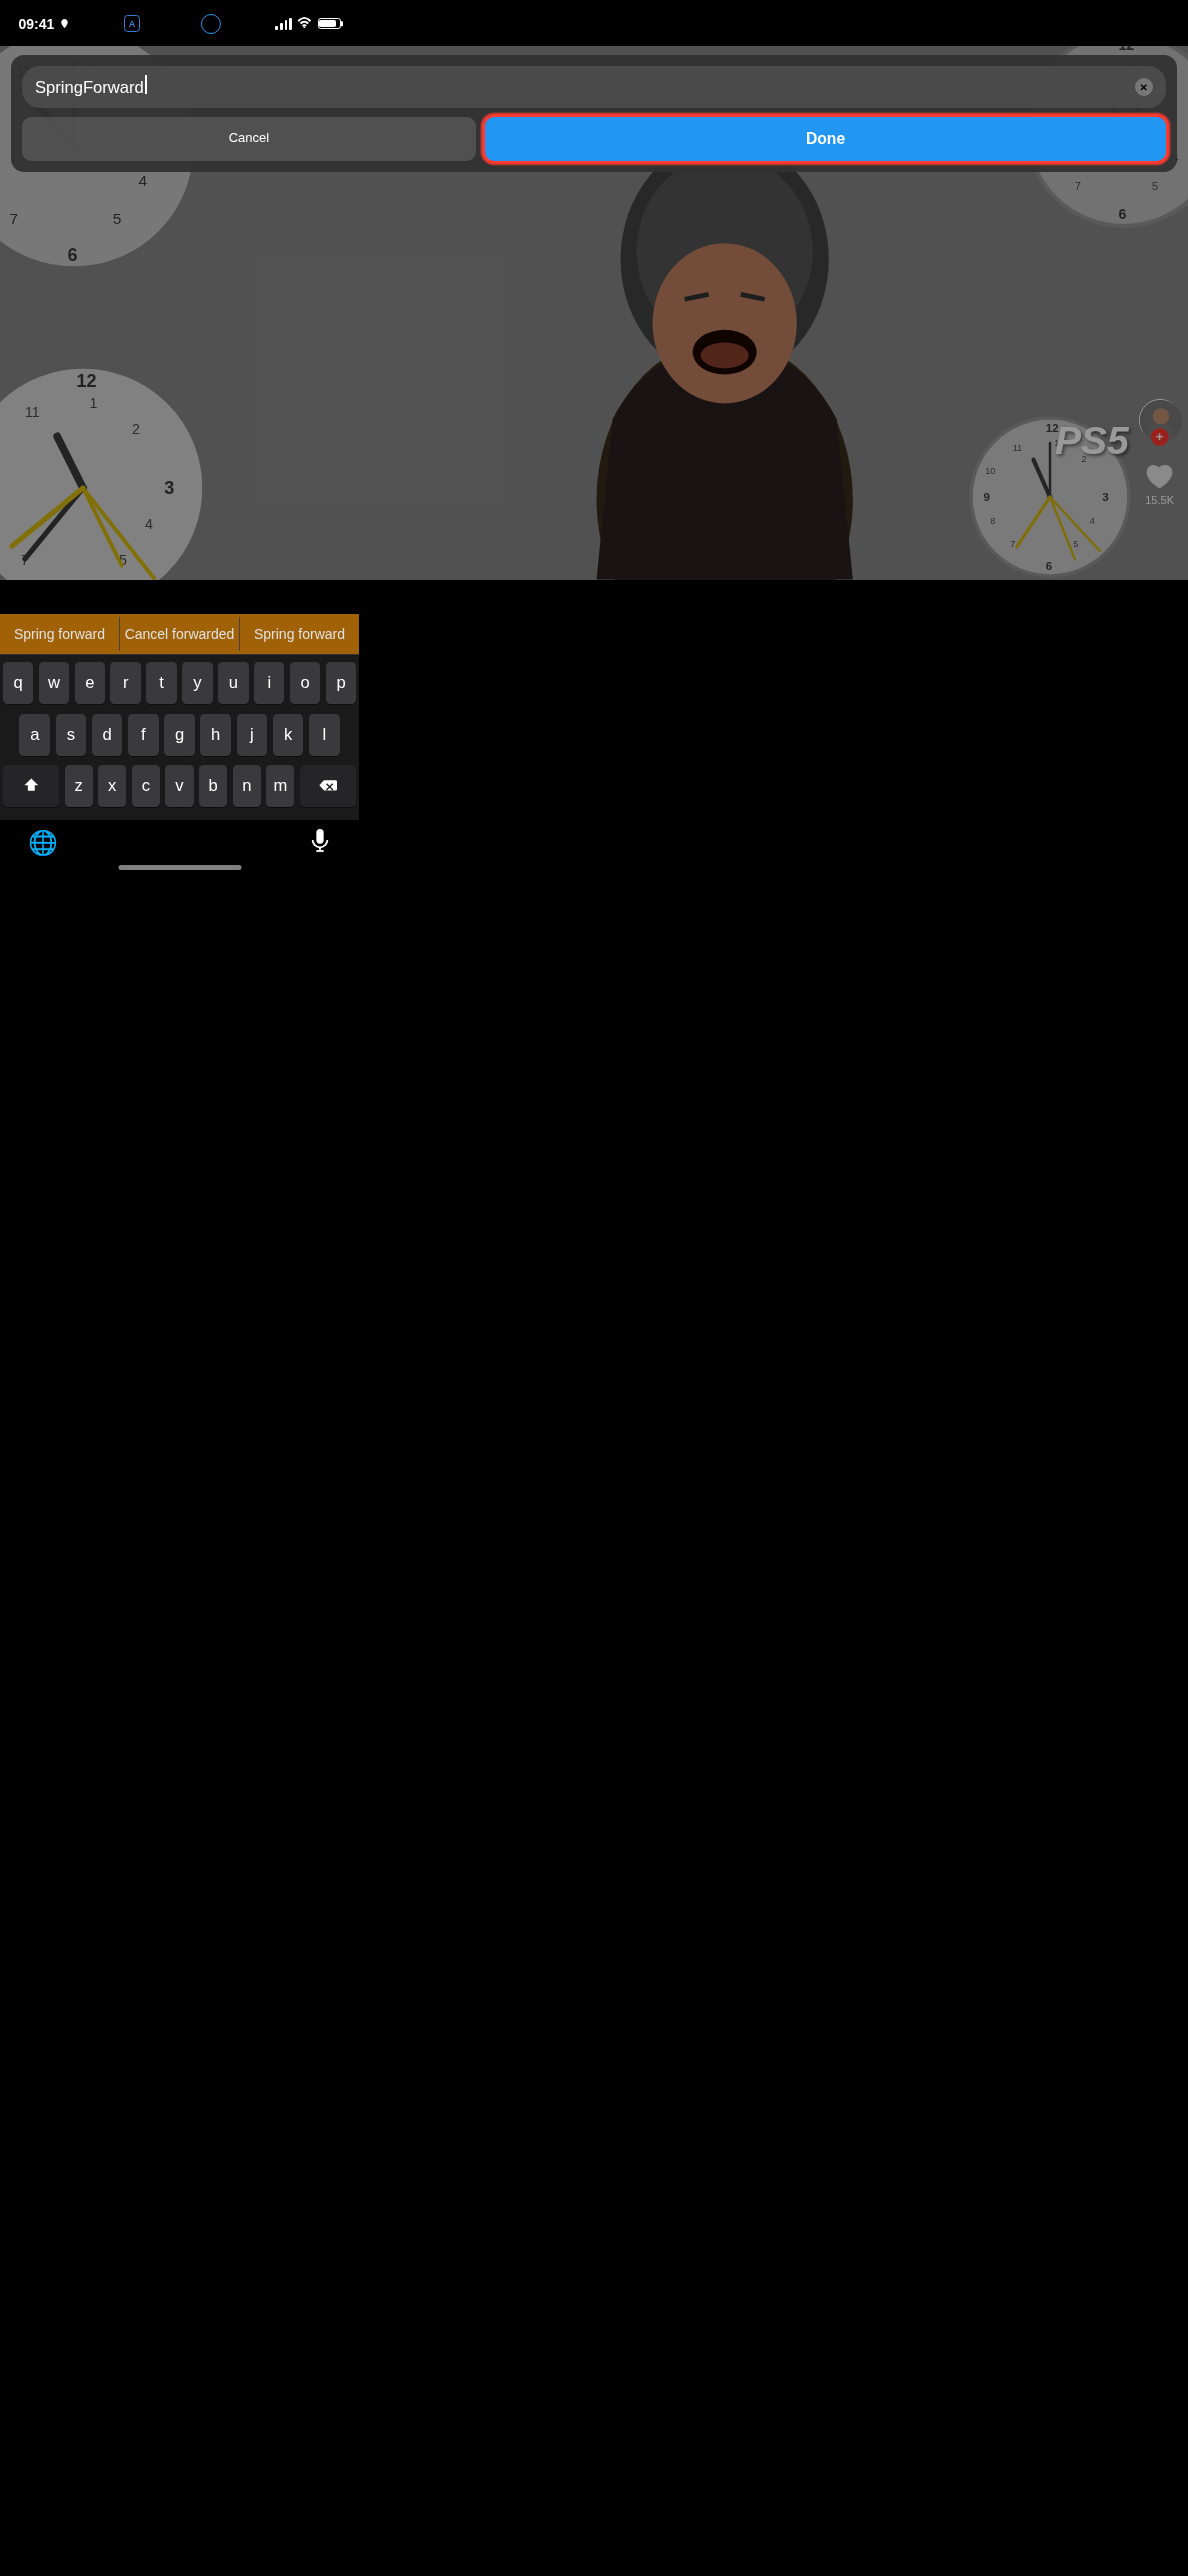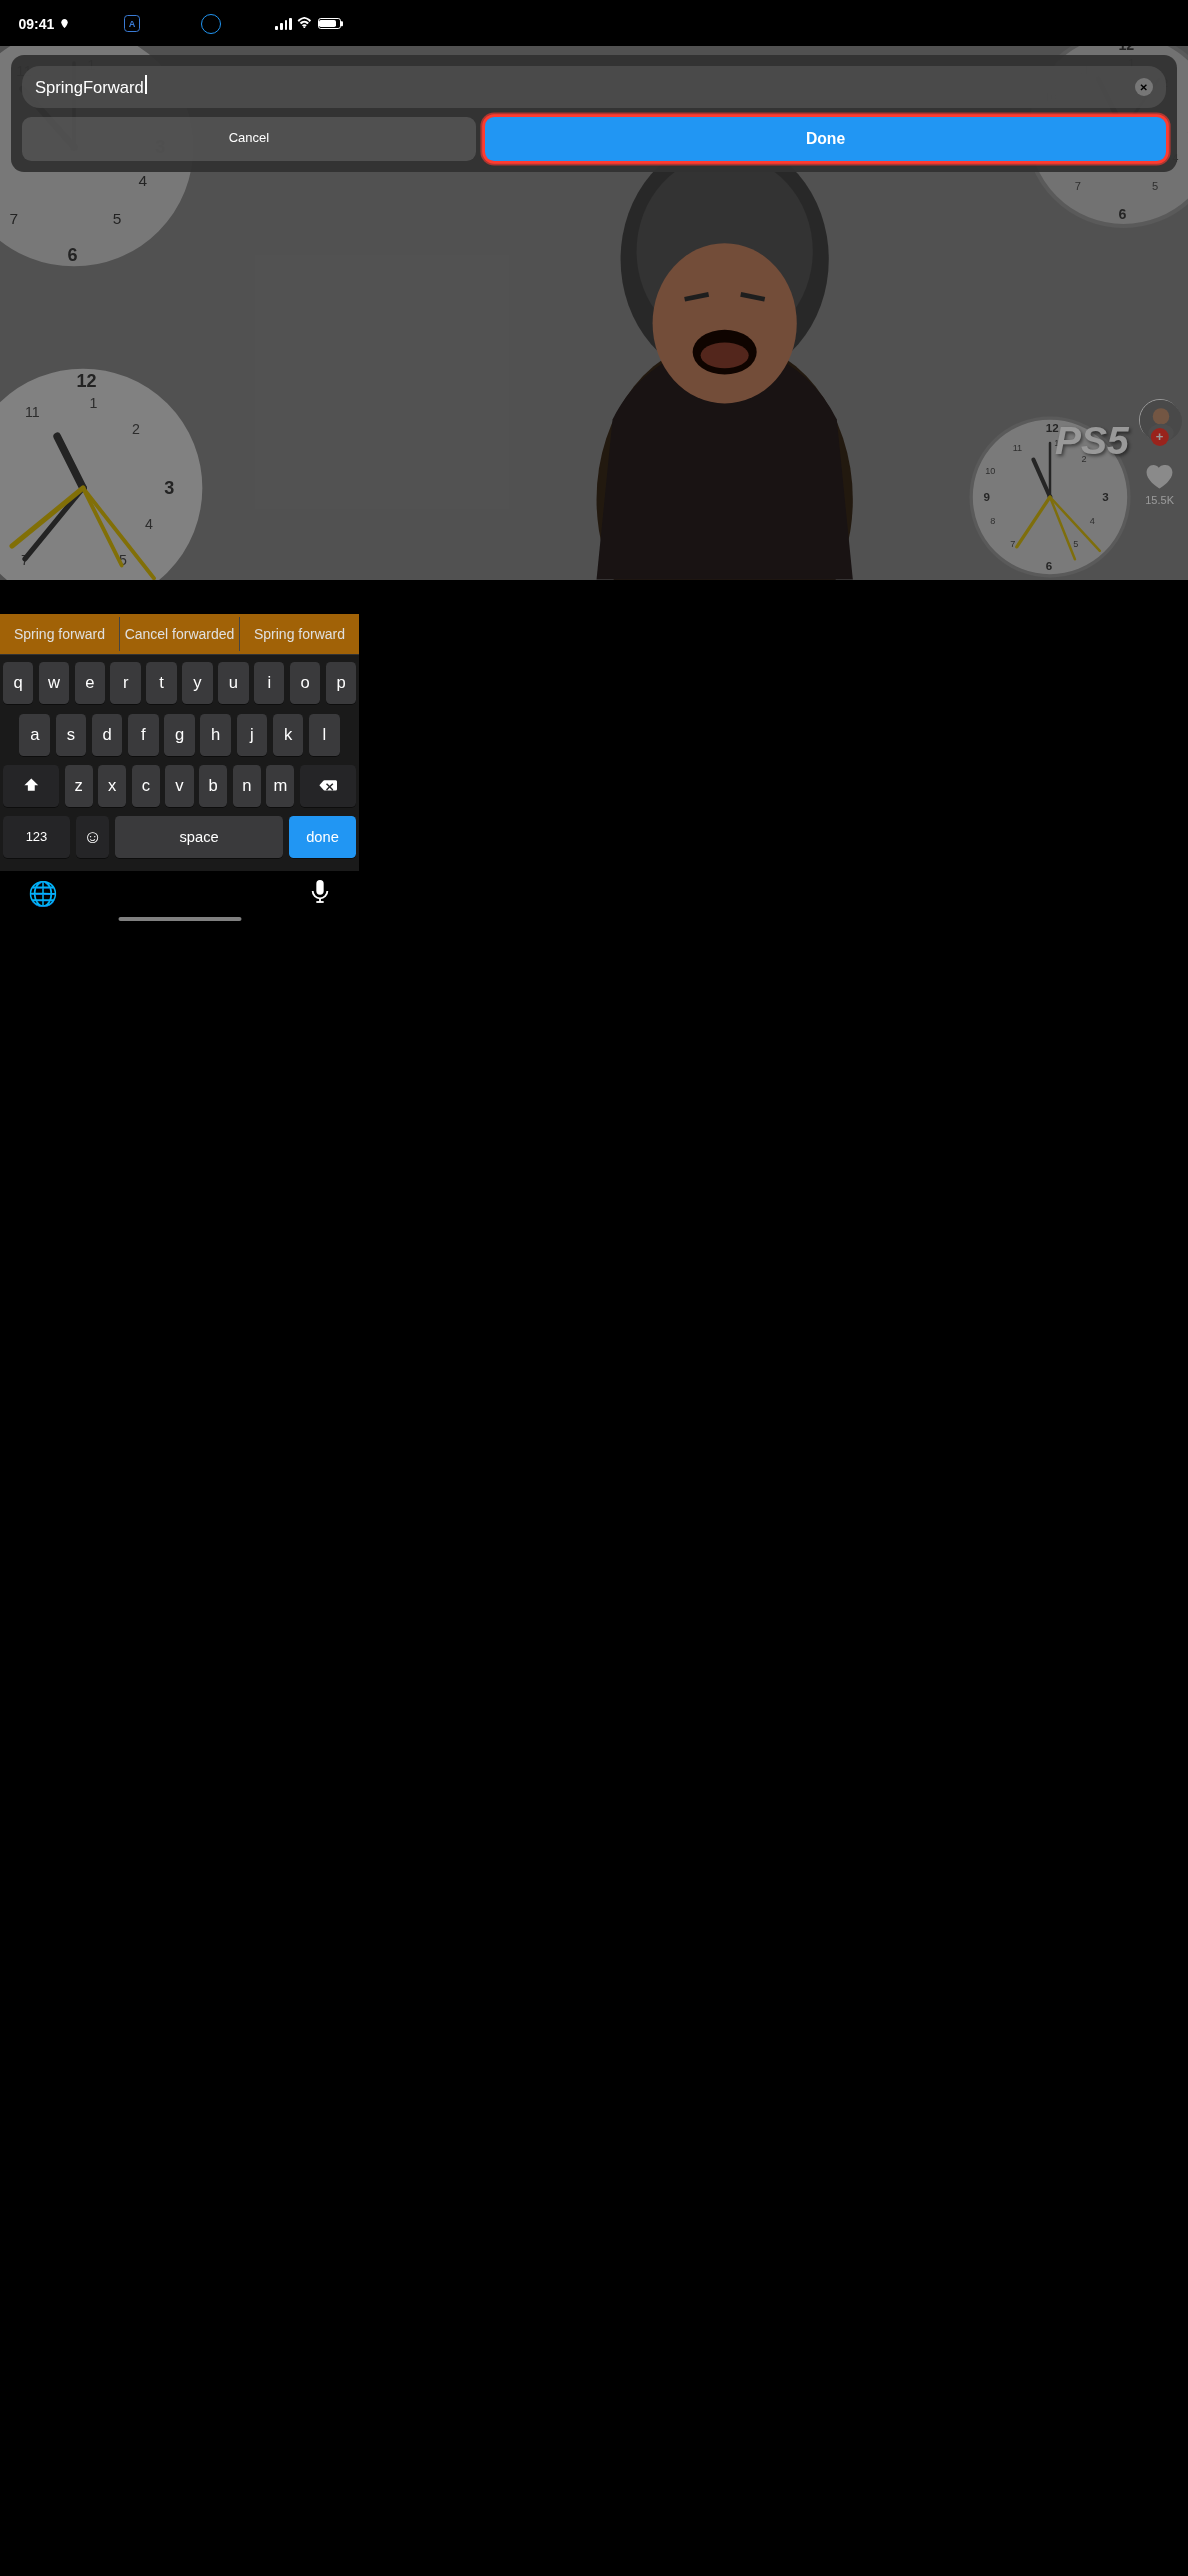--- a/index.html
+++ b/index.html
@@ -672,26 +672,20 @@
     <div class="key">b</div>
     <div class="key">n</div>
     <div class="key">m</div>
     <div class="key dark wide">
       <svg width="18.4" height="14.7" viewBox="0 0 24 20">
         <path d="M22 3H7c-.69 0-1.23.35-1.59.88L0 10l5.41 6.11c.36.53.9.89 1.59.89H22c1.1 0 2-.9 2-2V5c0-1.1-.9-2-2-2zm-3 12.59L17.59 17 14 13.41 10.41 17 9 15.59 12.59 12 9 8.41 10.41 7 14 10.59 17.59 7 19 8.41 15.41 12 19 15.59z" fill="white"></path>
       </svg>
     </div>
   </div>
 
-  <div class="key-row">
-    <div class="key dark wide" style="font-size:13px;">123</div>
-    <div class="key dark emoji">☺</div>
-    <div class="key extra-wide">space</div>
-    <div class="key blue wide">done</div>
-  </div>
 </div>
 
 <div class="bottom-bar" style="position:relative;">
   <span class="globe-icon">🌐</span>
   <span class="mic-icon">
     <svg width="22" height="26" viewBox="0 0 24 28">
       <rect x="8" y="2" width="8" height="16" rx="4" fill="white"></rect>
       <path d="M4 14c0 4.4 3.6 8 8 8s8-3.6 8-8" stroke="white" stroke-width="2" fill="none"></path>
       <line x1="12" y1="22" x2="12" y2="26" stroke="white" stroke-width="2"></line>
       <line x1="8" y1="26" x2="16" y2="26" stroke="white" stroke-width="2"></line>

